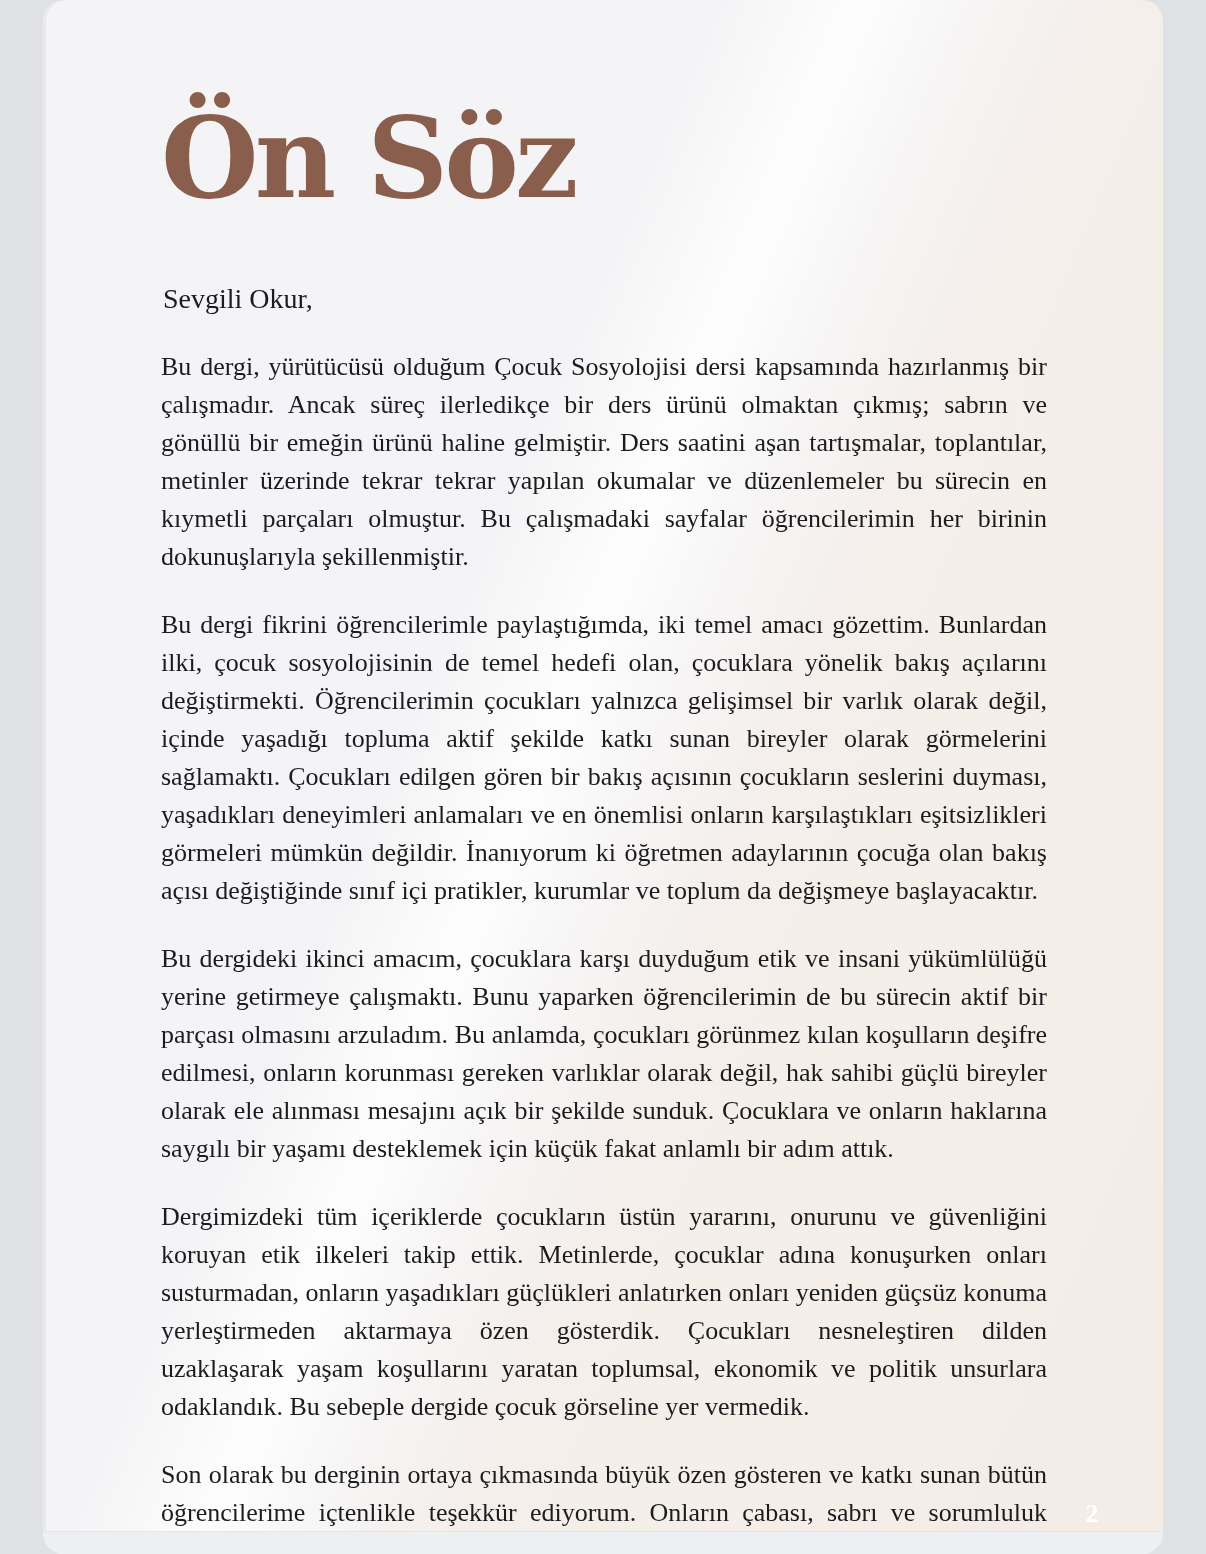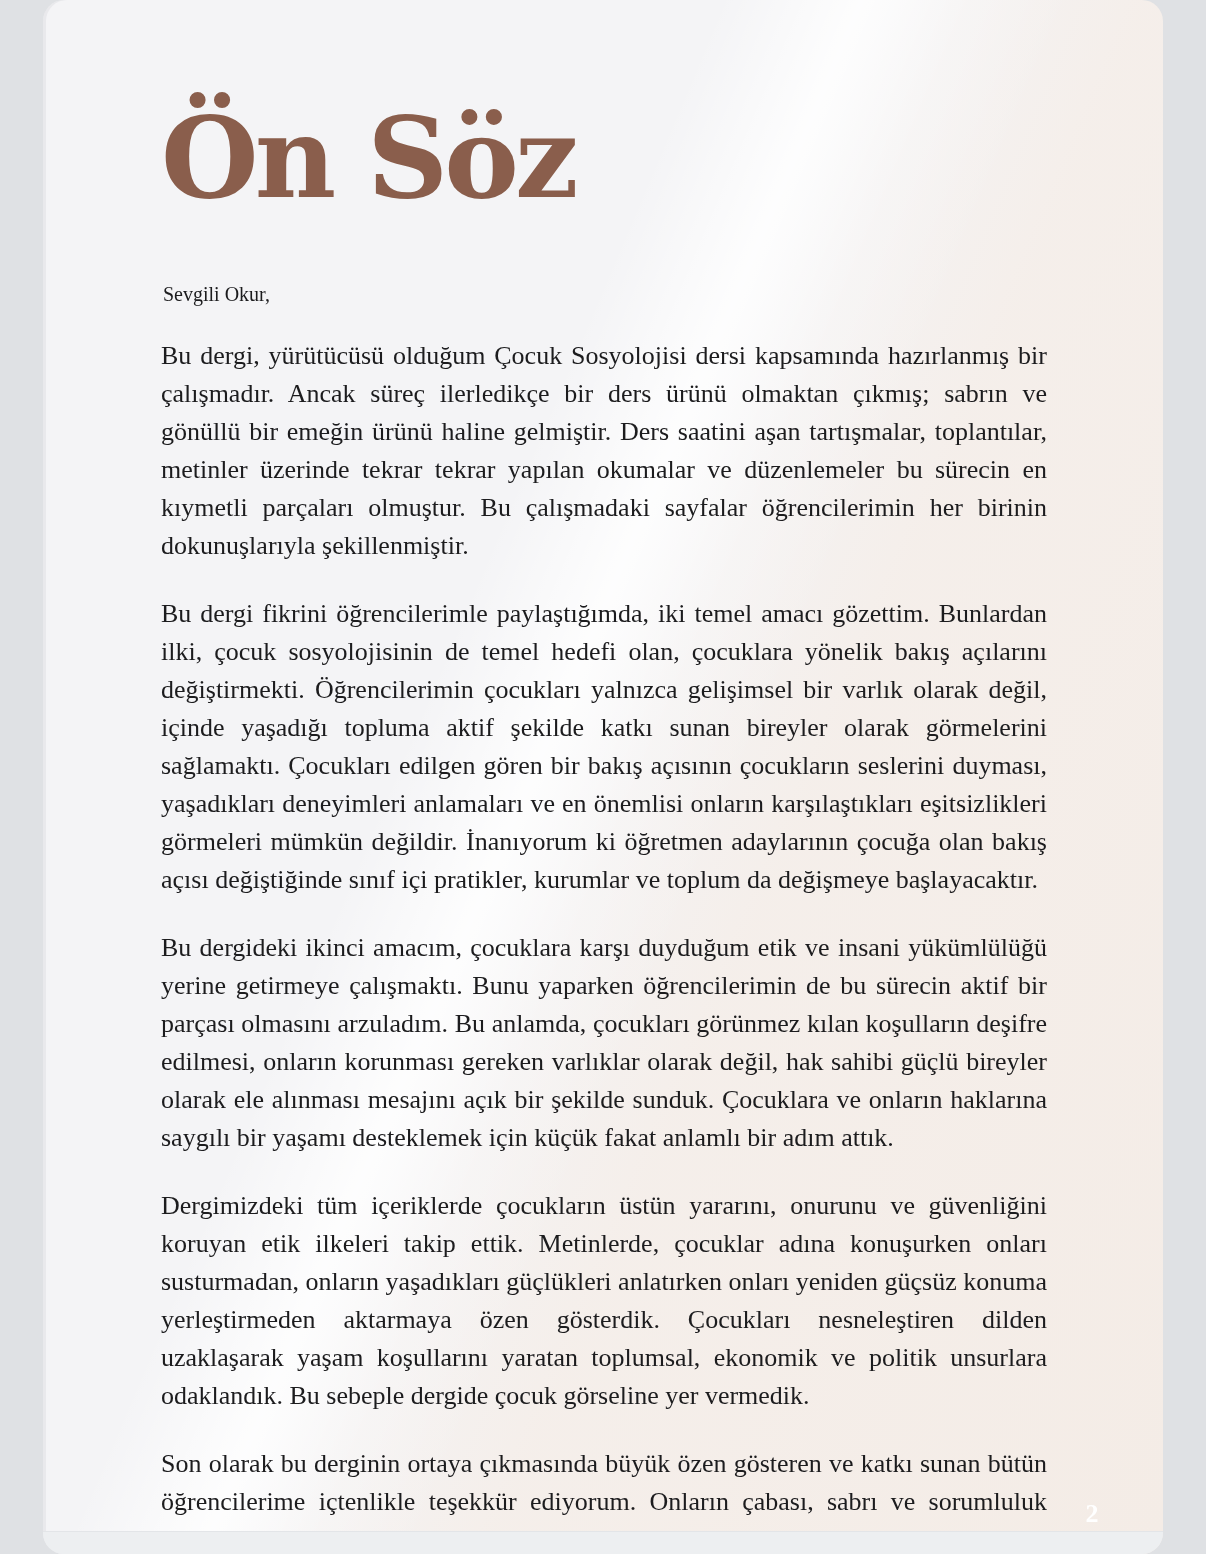--- a/index.html
+++ b/index.html
@@ -42,21 +42,21 @@
     font-family: "DejaVu Serif", "Liberation Serif", serif;
     font-weight: 900;
     font-size: 112px;
     line-height: 1.1;
     letter-spacing: -0.035em;
     color: #8a5e4c;
   }
 
   .salutation {
     margin: 0 0 30px 2px;
-    font-size: 20px;
+    font-size: 28px;
     line-height: 1.3;
   }
 
   .body-text p {
     margin: 0 0 30px 0;
     font-size: 26px;
     line-height: 38px;
     text-align: justify;
     text-justify: inter-word;
   }

